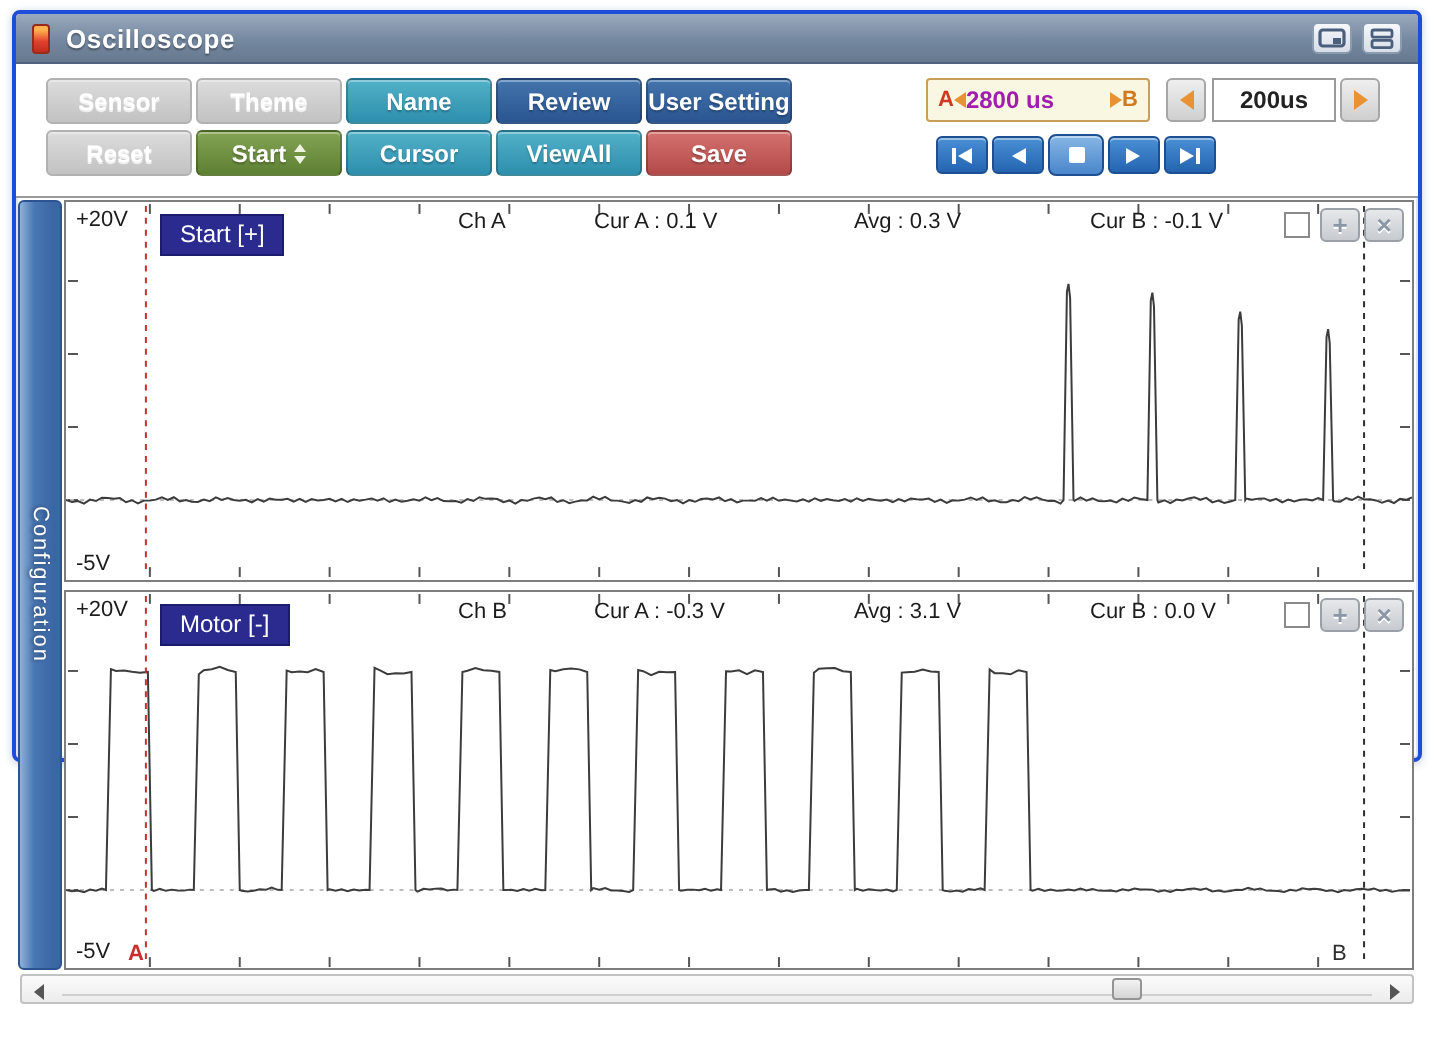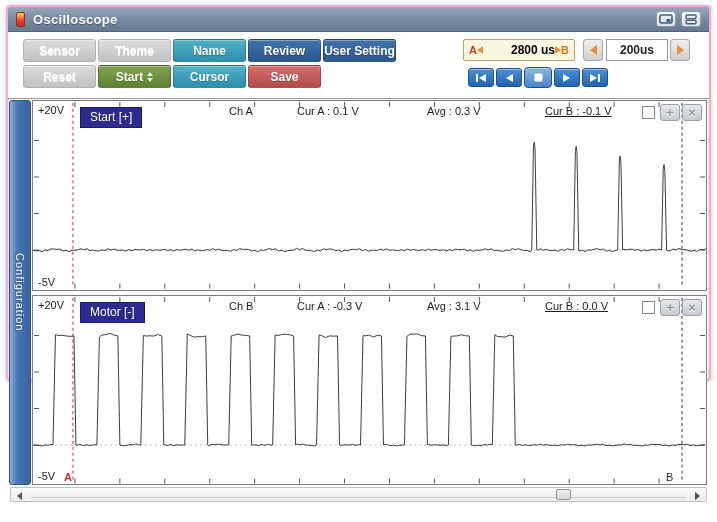--- a/index.html
+++ b/index.html
@@ -1,19 +1,19 @@
 <!DOCTYPE html>
 <html><head>
 <meta charset="utf-8">
 <style>
   * { margin:0; padding:0; box-sizing:border-box; }
   html,body { width:717px; height:522px; background:#ffffff; font-family:"Liberation Sans",sans-serif; overflow:hidden; }
 
   .window{ position:absolute; left:6px; top:5px; width:705px; height:376px;
-    border:2px solid #f9a8d4; border-radius:4px; background:#fff;
+    border:2px solid #1d4ed8; border-radius:4px; background:#fff;
     box-shadow:0 0 0 1px #dde5ef inset, 0 1px 4px rgba(80,110,150,.35); }
 
   
   .titlebar{ height:25px; display:flex; align-items:center; padding:0 8px;
     background:linear-gradient(#9aa9bd,#7488a0 55%,#66798f);
     border-bottom:1px solid #51637d; border-radius:2px 2px 0 0; }
   .app-icon{ width:9px; height:15px; border-radius:2px; margin-right:8px;
     background:linear-gradient(#ffb24d 15%,#e2402c 60%,#c22b1e); border:1px solid #9c2a1a; }
   .title-text{ color:#fff; font-size:13px; font-weight:bold; letter-spacing:.3px; text-shadow:0 1px 1px rgba(0,0,0,.35); }
   .title-btns{ margin-left:auto; display:flex; gap:5px; }
@@ -32,21 +32,21 @@
   .btn.navy{ background:linear-gradient(#4474ac,#2a5590); }
   .btn.green{ background:linear-gradient(#83a453,#5e8033); }
   .btn.red{ background:linear-gradient(#d4716e,#b34a4a); }
   .spinner{ display:flex; flex-direction:column; gap:2px; }
   .sp-up{ width:0;height:0;border-left:3px solid transparent;border-right:3px solid transparent;border-bottom:4px solid #eef4e2; }
   .sp-dn{ width:0;height:0;border-left:3px solid transparent;border-right:3px solid transparent;border-top:4px solid #eef4e2; }
 
   .range-field{ position:absolute; left:455px; top:7px; width:112px; height:22px; border:1px solid #c89f5a; border-radius:2px;
     background:#f9f6e2; display:flex; align-items:center; padding:0 5px; font-size:11px; font-weight:bold; }
   .range-a{ color:#d03a20; } .range-b{ color:#d07a20; }
-  .range-val{ flex:1; text-align:right; font-size:12px; color:#000000; }
+  .range-val{ flex:1; text-align:left; font-size:12px; color:#a21caf; }
   .tri-l{ width:0;height:0;border-top:4px solid transparent;border-bottom:4px solid transparent;border-right:6px solid #e89234; }
   .tri-r{ width:0;height:0;border-top:4px solid transparent;border-bottom:4px solid transparent;border-left:6px solid #e89234; }
   .tb-btn{ position:absolute; top:7px; width:20px; height:22px; border-radius:3px; border:1px solid #a6a6a6;
     background:linear-gradient(#efefef,#cfcfcf); display:flex; align-items:center; justify-content:center; }
   .tb-prev{ left:575px; } .tb-next{ left:662px; }
   .tb-btn .tri-l{ border-right-width:7px; border-top-width:5px; border-bottom-width:5px; }
   .tb-btn .tri-r{ border-left-width:7px; border-top-width:5px; border-bottom-width:5px; }
   .tb-field{ position:absolute; left:598px; top:7px; width:62px; height:22px; border:1px solid #9a9a9a;
     background:#fff; display:flex; align-items:center; justify-content:center; font-size:12px; font-weight:bold; color:#222; }
 
@@ -62,21 +62,21 @@
     background:linear-gradient(90deg,#8fb0d8 0%,#4a78b4 35%,#3a66a4 85%);
     display:flex; align-items:center; justify-content:center;
     writing-mode:vertical-rl; font-size:11px; letter-spacing:1px; text-shadow:0 1px 2px rgba(0,0,0,.45); }
   .channels{ flex:1; display:flex; flex-direction:column; gap:4px; }
   .panel{ position:relative; flex:1; background:#fff; border:1px solid #7e7e7e; }
   .panel svg{ position:absolute; left:0; top:0; width:100%; height:100%; }
   .plabel{ position:absolute; font-size:11px; color:#1c1c1c; white-space:nowrap; }
   .ch-vtop{ left:5px; top:3px; } .ch-vbot{ left:5px; bottom:2px; }
   .ch-tag{ left:47px; top:6px; background:#2a2a8f; color:#fff; font-size:12px; padding:2px 9px 3px; border:1px solid #1c1c6e; }
   .ch-name{ left:196px; top:4px; } .ch-cura{ left:264px; top:4px; }
-  .ch-avg{ left:394px; top:4px; } .ch-curb{ left:512px; top:4px;text-decoration:underline; }
+  .ch-avg{ left:394px; top:4px; } .ch-curb{ left:512px; top:4px; }
   .ch-cursorA{ left:31px; bottom:1px; color:#cc2d2d; font-size:11px; font-weight:bold; }
   .ch-cursorB{ left:633px; bottom:1px; color:#2e2e2e; font-size:11px; }
   .ch-check{ position:absolute; left:609px; top:5px; width:13px; height:13px; background:#fff; border:1px solid #8a8a8a; }
   .mini{ position:absolute; top:3px; width:20px; height:17px; border-radius:3px; border:1px solid #9aa0a8;
     background:linear-gradient(#e6e8ea,#c7cbd0); display:flex; align-items:center; justify-content:center;
     color:#8b97a5; font-size:13px; font-weight:bold; line-height:1; text-shadow:0 1px 0 #fff; }
   .mini.plus{ left:627px; } .mini.close{ left:649px; }
 
   
   .scrollbar{ position:relative; margin:2px 2px 0 2px; height:15px; border:1px solid #c2c2c2; border-radius:2px;
@@ -137,20 +137,23 @@
         </div>
       <div class="btn green">
         <span>Start</span>
         <span class="spinner">
           <span class="sp-up"></span>
           <span class="sp-dn"></span>
         </span>
       </div>
       <div class="btn teal">
           <span>Cursor</span>
+        </div>
+      <div class="btn teal">
+          <span>ViewAll</span>
         </div>
       <div class="btn red">
           <span>Save</span>
         </div>
     </div>
 
     <div class="range-field">
       <span class="range-a">A</span>
       <span class="tri-l"></span>
       <span class="range-val">2800 us</span>

